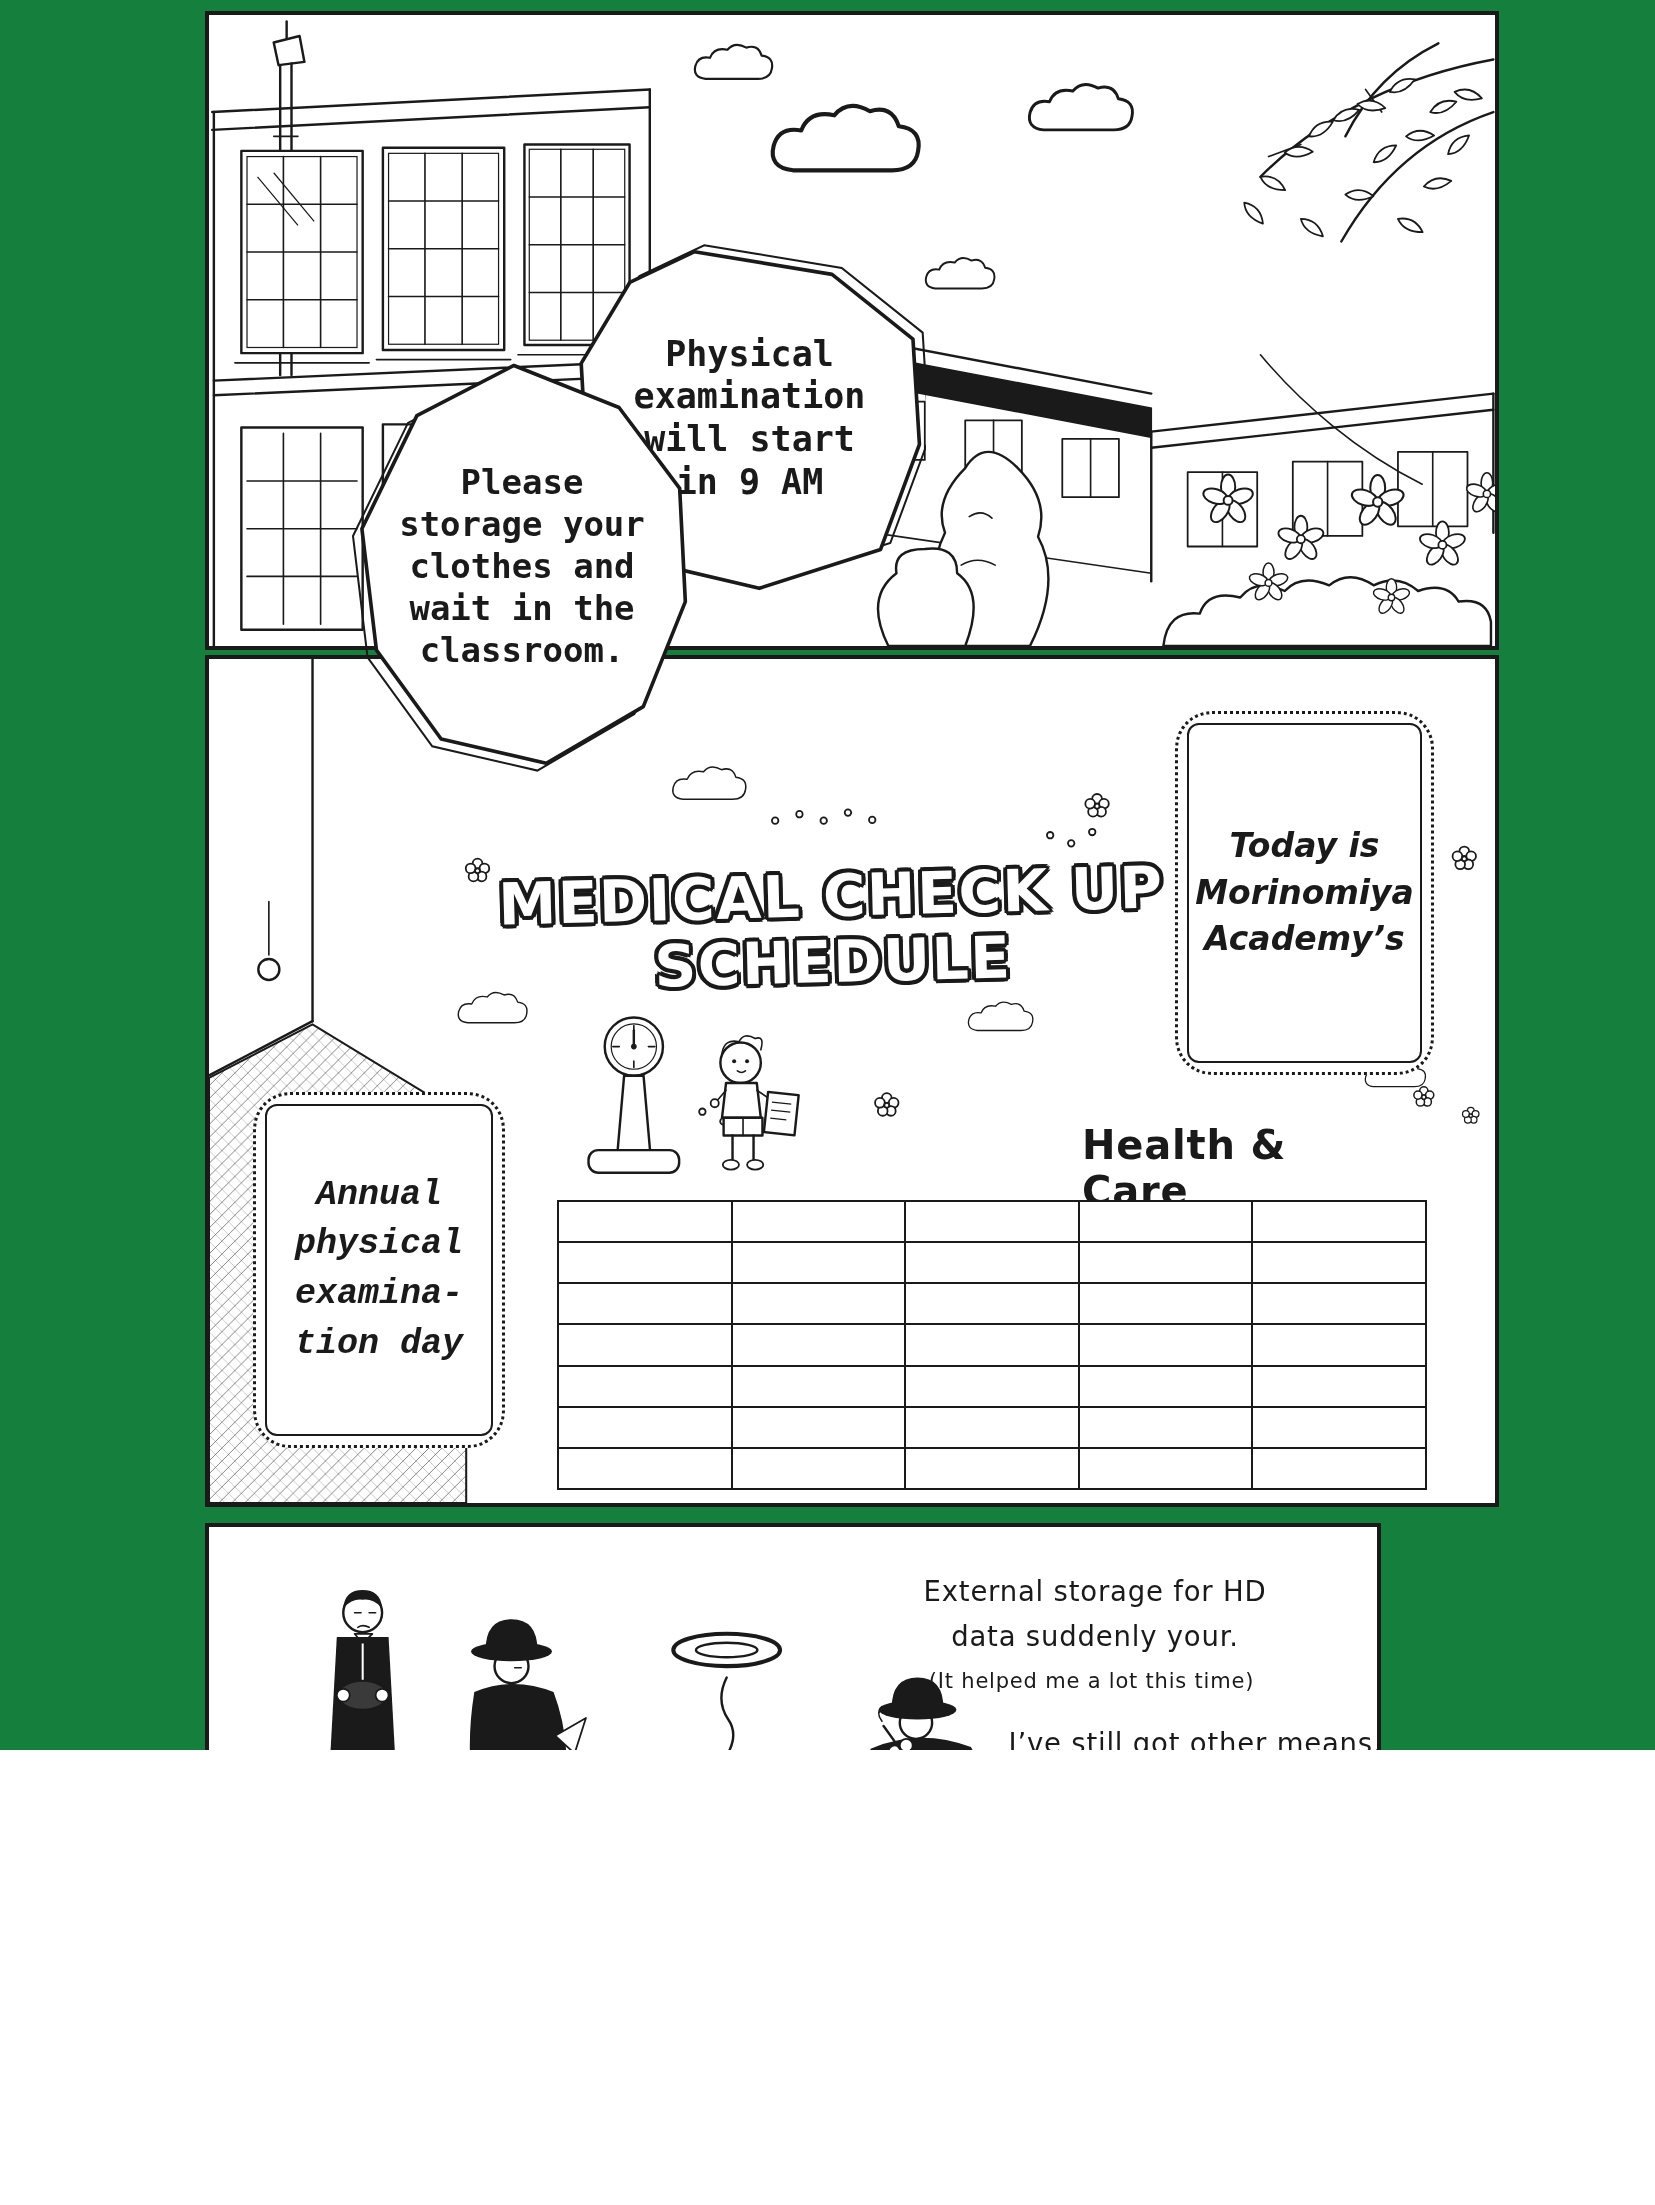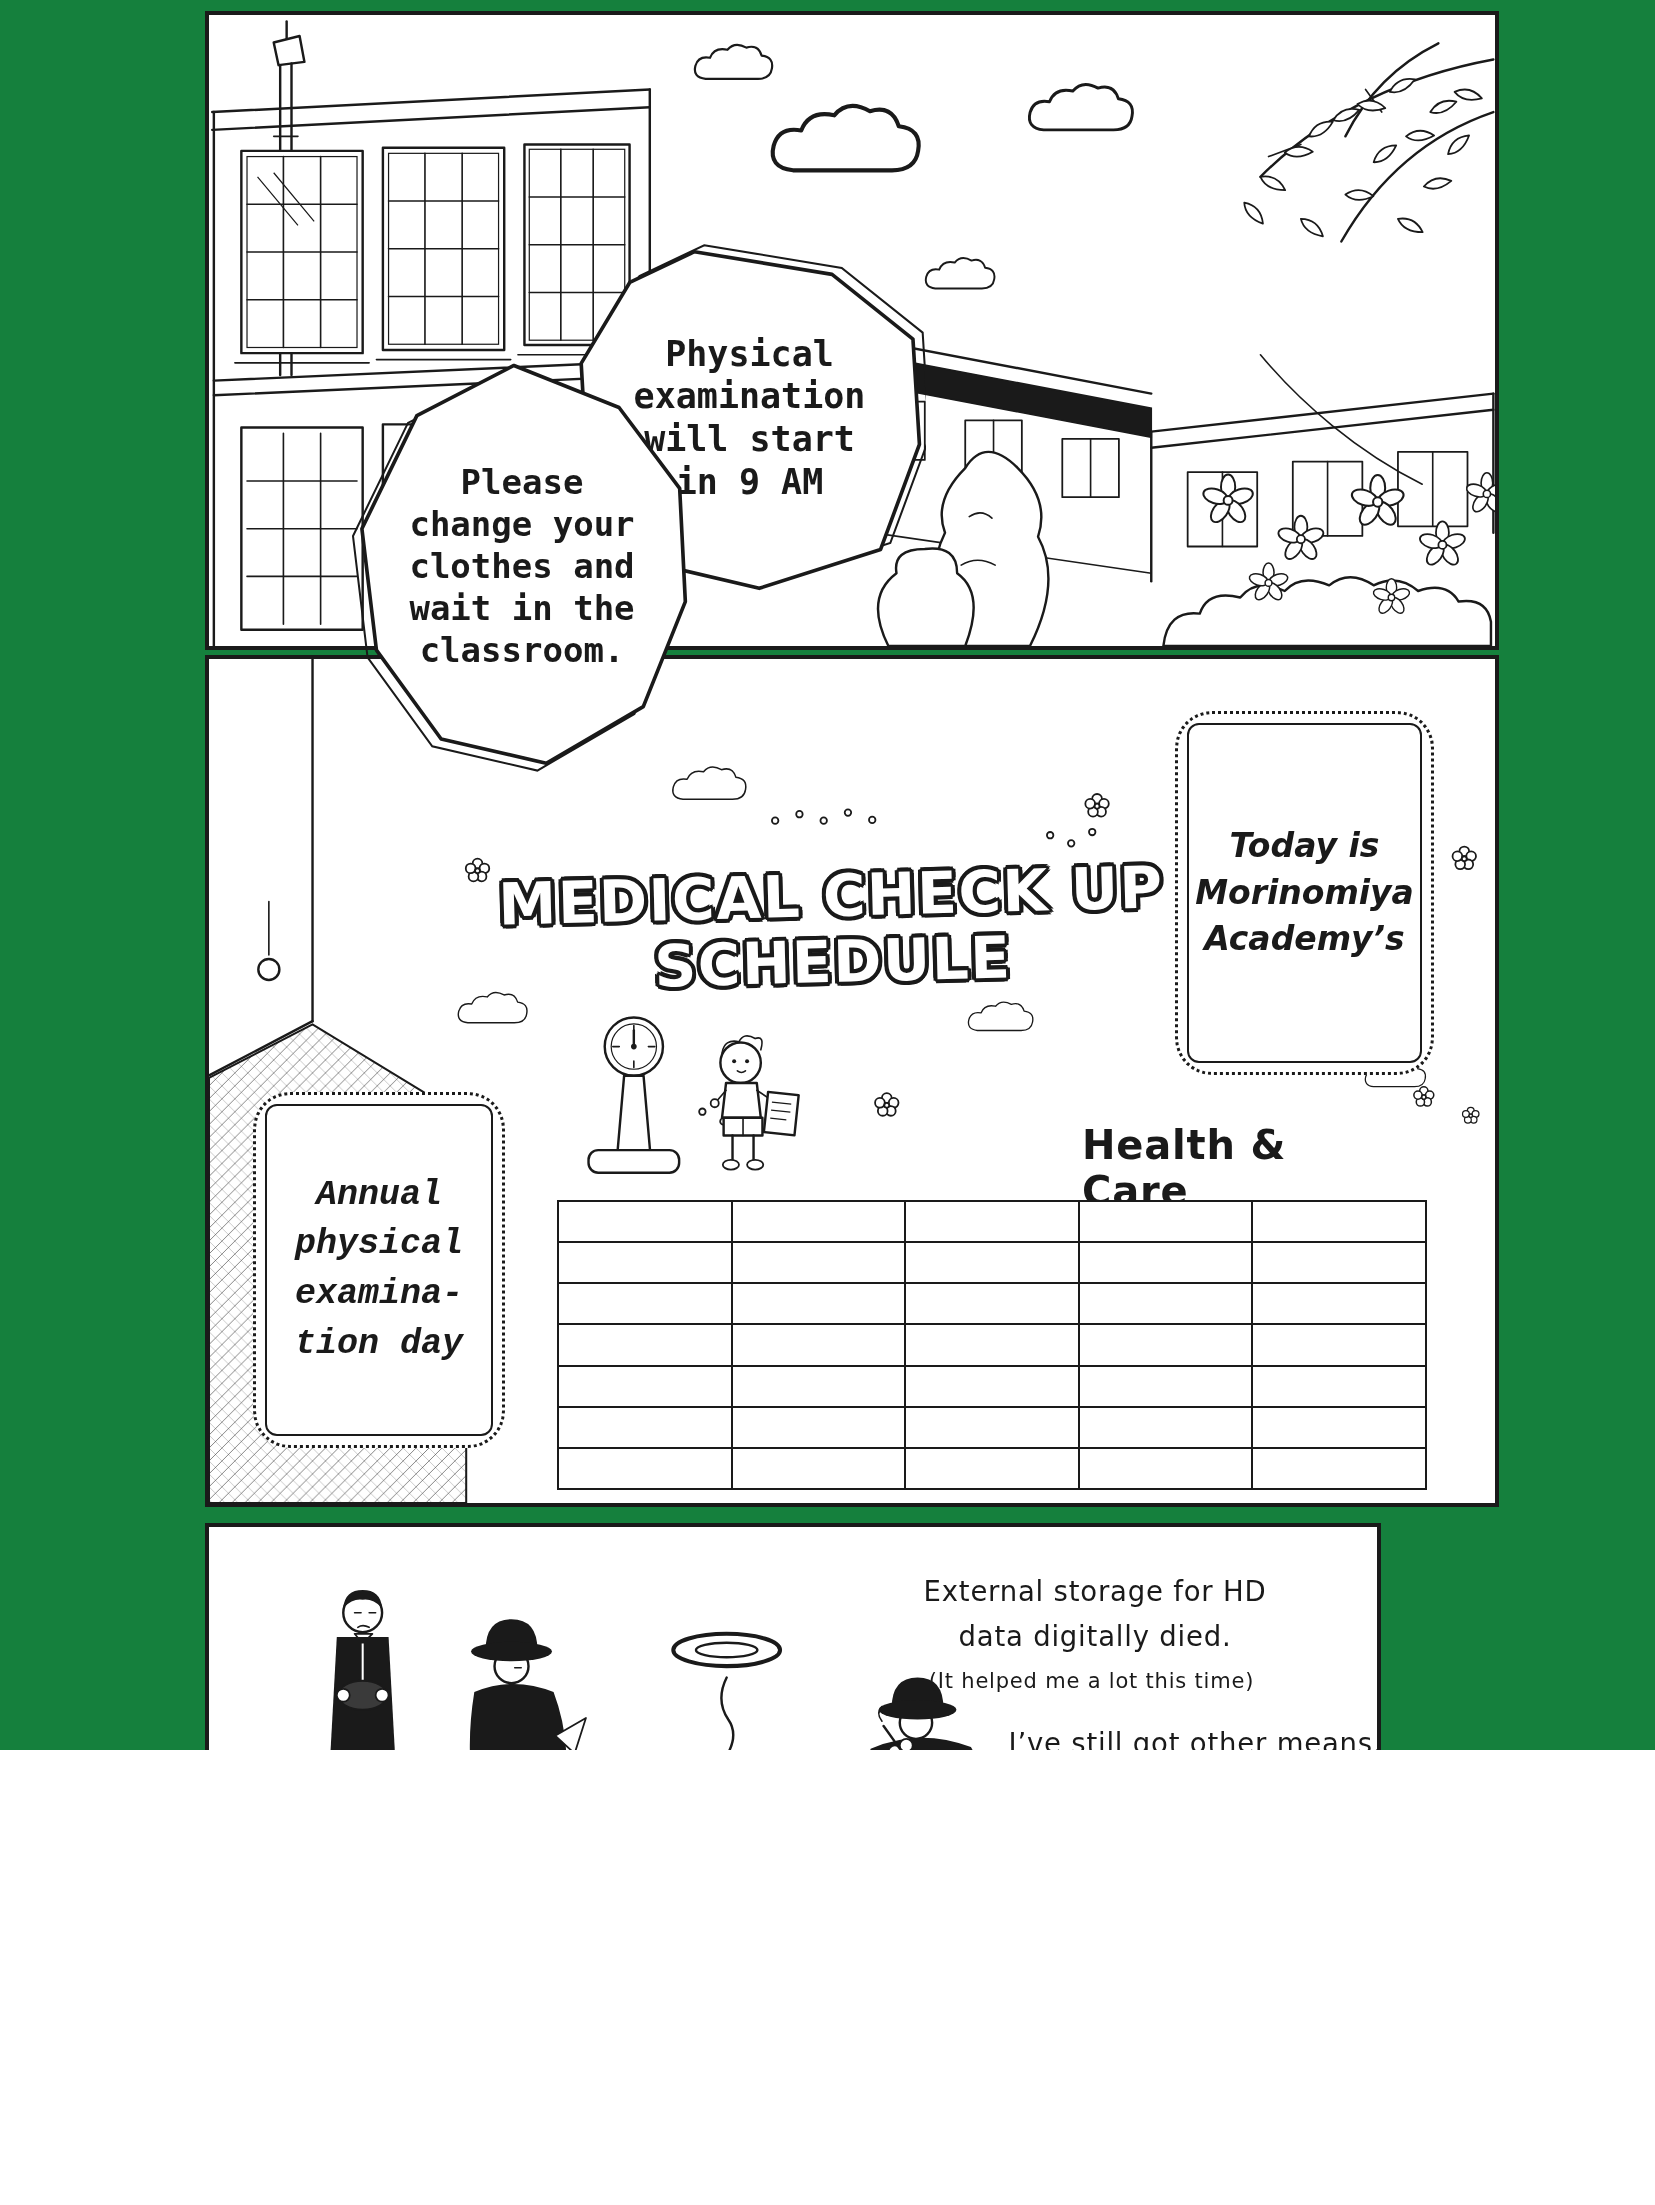--- a/index.html
+++ b/index.html
@@ -261,21 +261,21 @@
     </div>
   </div>
 
   <div class="bubble bubble-change" style="left:352px; top:359px; width:340px; height:414px;">
     <svg viewBox="0 0 420 512" aria-hidden="true">
       <polygon class="echo" transform="translate(-11,9)" points="200,8 330,60 405,160 412,300 360,430 240,500 110,470 30,360 12,210 80,70"></polygon>
       <polygon class="main" points="200,8 330,60 405,160 412,300 360,430 240,500 110,470 30,360 12,210 80,70"></polygon>
     </svg>
     <div class="bubble-text">
       <span class="pre">Please
-change your
+storage your
 clothes and
 wait in the
 classroom.</span>
     </div>
   </div>
 
   <section class="panel panel-schedule">
 
     <svg class="fillsvg" viewBox="0 0 1590 1044" preserveAspectRatio="none" aria-hidden="true">
       <defs>
@@ -555,20 +555,20 @@
           <rect class="fw2" x="12" y="-10" width="30" height="20"></rect>
         </g>
         <g transform="translate(1196,462) rotate(-8)">
           <rect class="ink" x="0" y="-12" width="44" height="24" rx="5"></rect>
           <rect class="fw2" x="44" y="-7" width="18" height="14"></rect>
         </g>
       </g>
     </svg>
 
     <div class="bk-caption bk-top pre">External storage for HD
-data digitally died.</div>
+data suddenly your.</div>
     <div class="bk-caption bk-paren">(It helped me a lot this time)</div>
     <div class="bk-caption bk-bottom pre">I’ve still got other means,
 but it’s digitally stopped...</div>
   </section>
 
 </div>
 
 
 </body></html>

